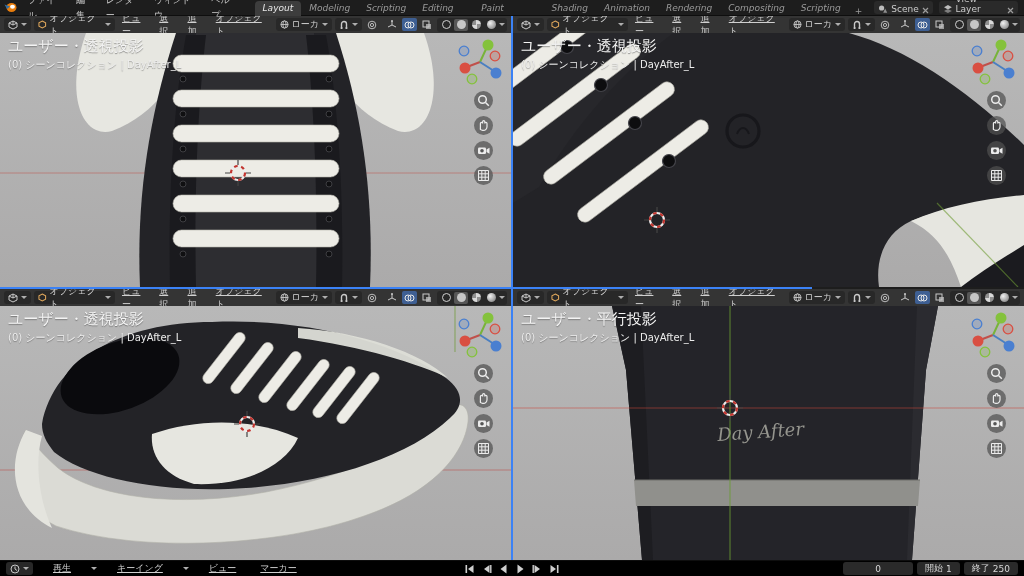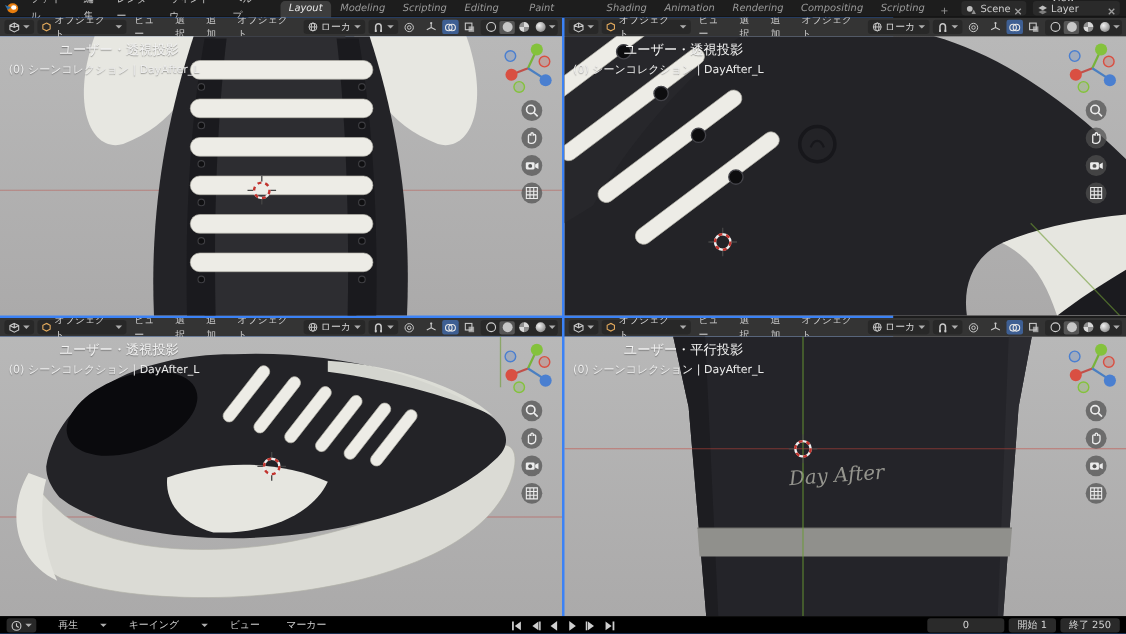--- a/index.html
+++ b/index.html
@@ -17,38 +17,38 @@
   .tab-add { padding:0 6px; color:#9a9a9a; }
   .topbar-spacer { flex:1; }
   .sel-pill { background:#2a2a2a; border-radius:3px; height:13px; display:flex; align-items:flex-end; gap:3px; padding:0 4px; margin-left:6px; }
   .xicon svg { display:block; }
 
   
   .quad { position:absolute; top:16px; left:0; width:812px; height:544px; display:grid; grid-template-columns:511px 511px; grid-template-rows:271px 271px; gap:2px; background:#3b82f6; }
   .viewport { position:relative; display:flex; flex-direction:column; overflow:hidden; }
   .vp-header { height:17px; background:#343434; display:flex; align-items:center; gap:3px; padding:0 4px; flex:none; }
   .pill { background:#282828; border-radius:3px; height:13px; display:inline-flex; align-items:center; gap:3px; padding:0 4px; color:#d6d6d6; }
-  .vmenu { color:#d0d0d0; padding:0 4px; }
+  .vmenu { color:#d0d0d0; padding:0 4px;text-decoration:underline; }
   .chev { width:0; height:0; border-left:3px solid transparent; border-right:3px solid transparent; border-top:3.5px solid #aeaeae; }
   .icon-btn { display:inline-flex; align-items:center; justify-content:center; width:15px; height:13px; border-radius:2px; }
   .icon-btn.blue { background:#3e5f93; }
   .hspacer { flex:1; }
   .shade-group { background:#282828; border-radius:3px; height:14px; display:flex; align-items:center; padding:0 2px; gap:1px; }
   .shade-btn { width:14px; height:12px; border-radius:2px; display:flex; align-items:center; justify-content:center; }
   .shade-btn.active { background:#565656; }
   .sph { width:9px; height:9px; border-radius:50%; }
   .sph.wire { border:1px solid #cfcfcf; }
   .sph.solid { background:#c6c6c6; }
   .sph.material { background:conic-gradient(#d9d9d9 0 25%, #8f8f8f 0 50%, #d9d9d9 0 75%, #8f8f8f 0); }
   .sph.rendered { background:radial-gradient(circle at 35% 35%, #f2f2f2, #6f6f6f); }
 
   .vp-canvas { position:relative; flex:1; background:linear-gradient(180deg,#b8b8b8,#abaaaa); }
   .scene { position:absolute; inset:0; width:100%; height:100%; display:block; }
   .vp-overlay { position:absolute; left:8px; top:4px; pointer-events:none; }
-  .vp-overlay .l1 { font-size:12px; color:#f4f4f4; text-shadow:0 1px 1px rgba(40,40,40,.45);margin-left:46px; }
+  .vp-overlay .l1 { font-size:15px; color:#f4f4f4; text-shadow:0 1px 1px rgba(40,40,40,.45); }
   .vp-overlay .l2 { font-size:10px; color:#ededed; text-shadow:0 1px 1px rgba(40,40,40,.4); margin-top:2px; }
   .gizmo { position:absolute; right:8px; top:6px; width:46px; height:46px; }
   .nav-stack { position:absolute; right:18px; top:58px; display:flex; flex-direction:column; gap:6px; }
   .nav-btn { width:19px; height:19px; border-radius:50%; background:rgba(80,80,80,.72); display:flex; align-items:center; justify-content:center; }
 
   .orient-label { max-width:27px; overflow:hidden; white-space:nowrap; display:inline-block; }
 
   
   .timeline { position:absolute; left:0; bottom:0; width:1024px; height:16px; background:#000000; border-top:1px solid #0e0e0e; display:flex; align-items:center; padding:0 6px; gap:16px; }
   .transport { position:absolute; left:50%; top:1px; transform:translateX(-50%); display:flex; align-items:center; gap:1px; }

